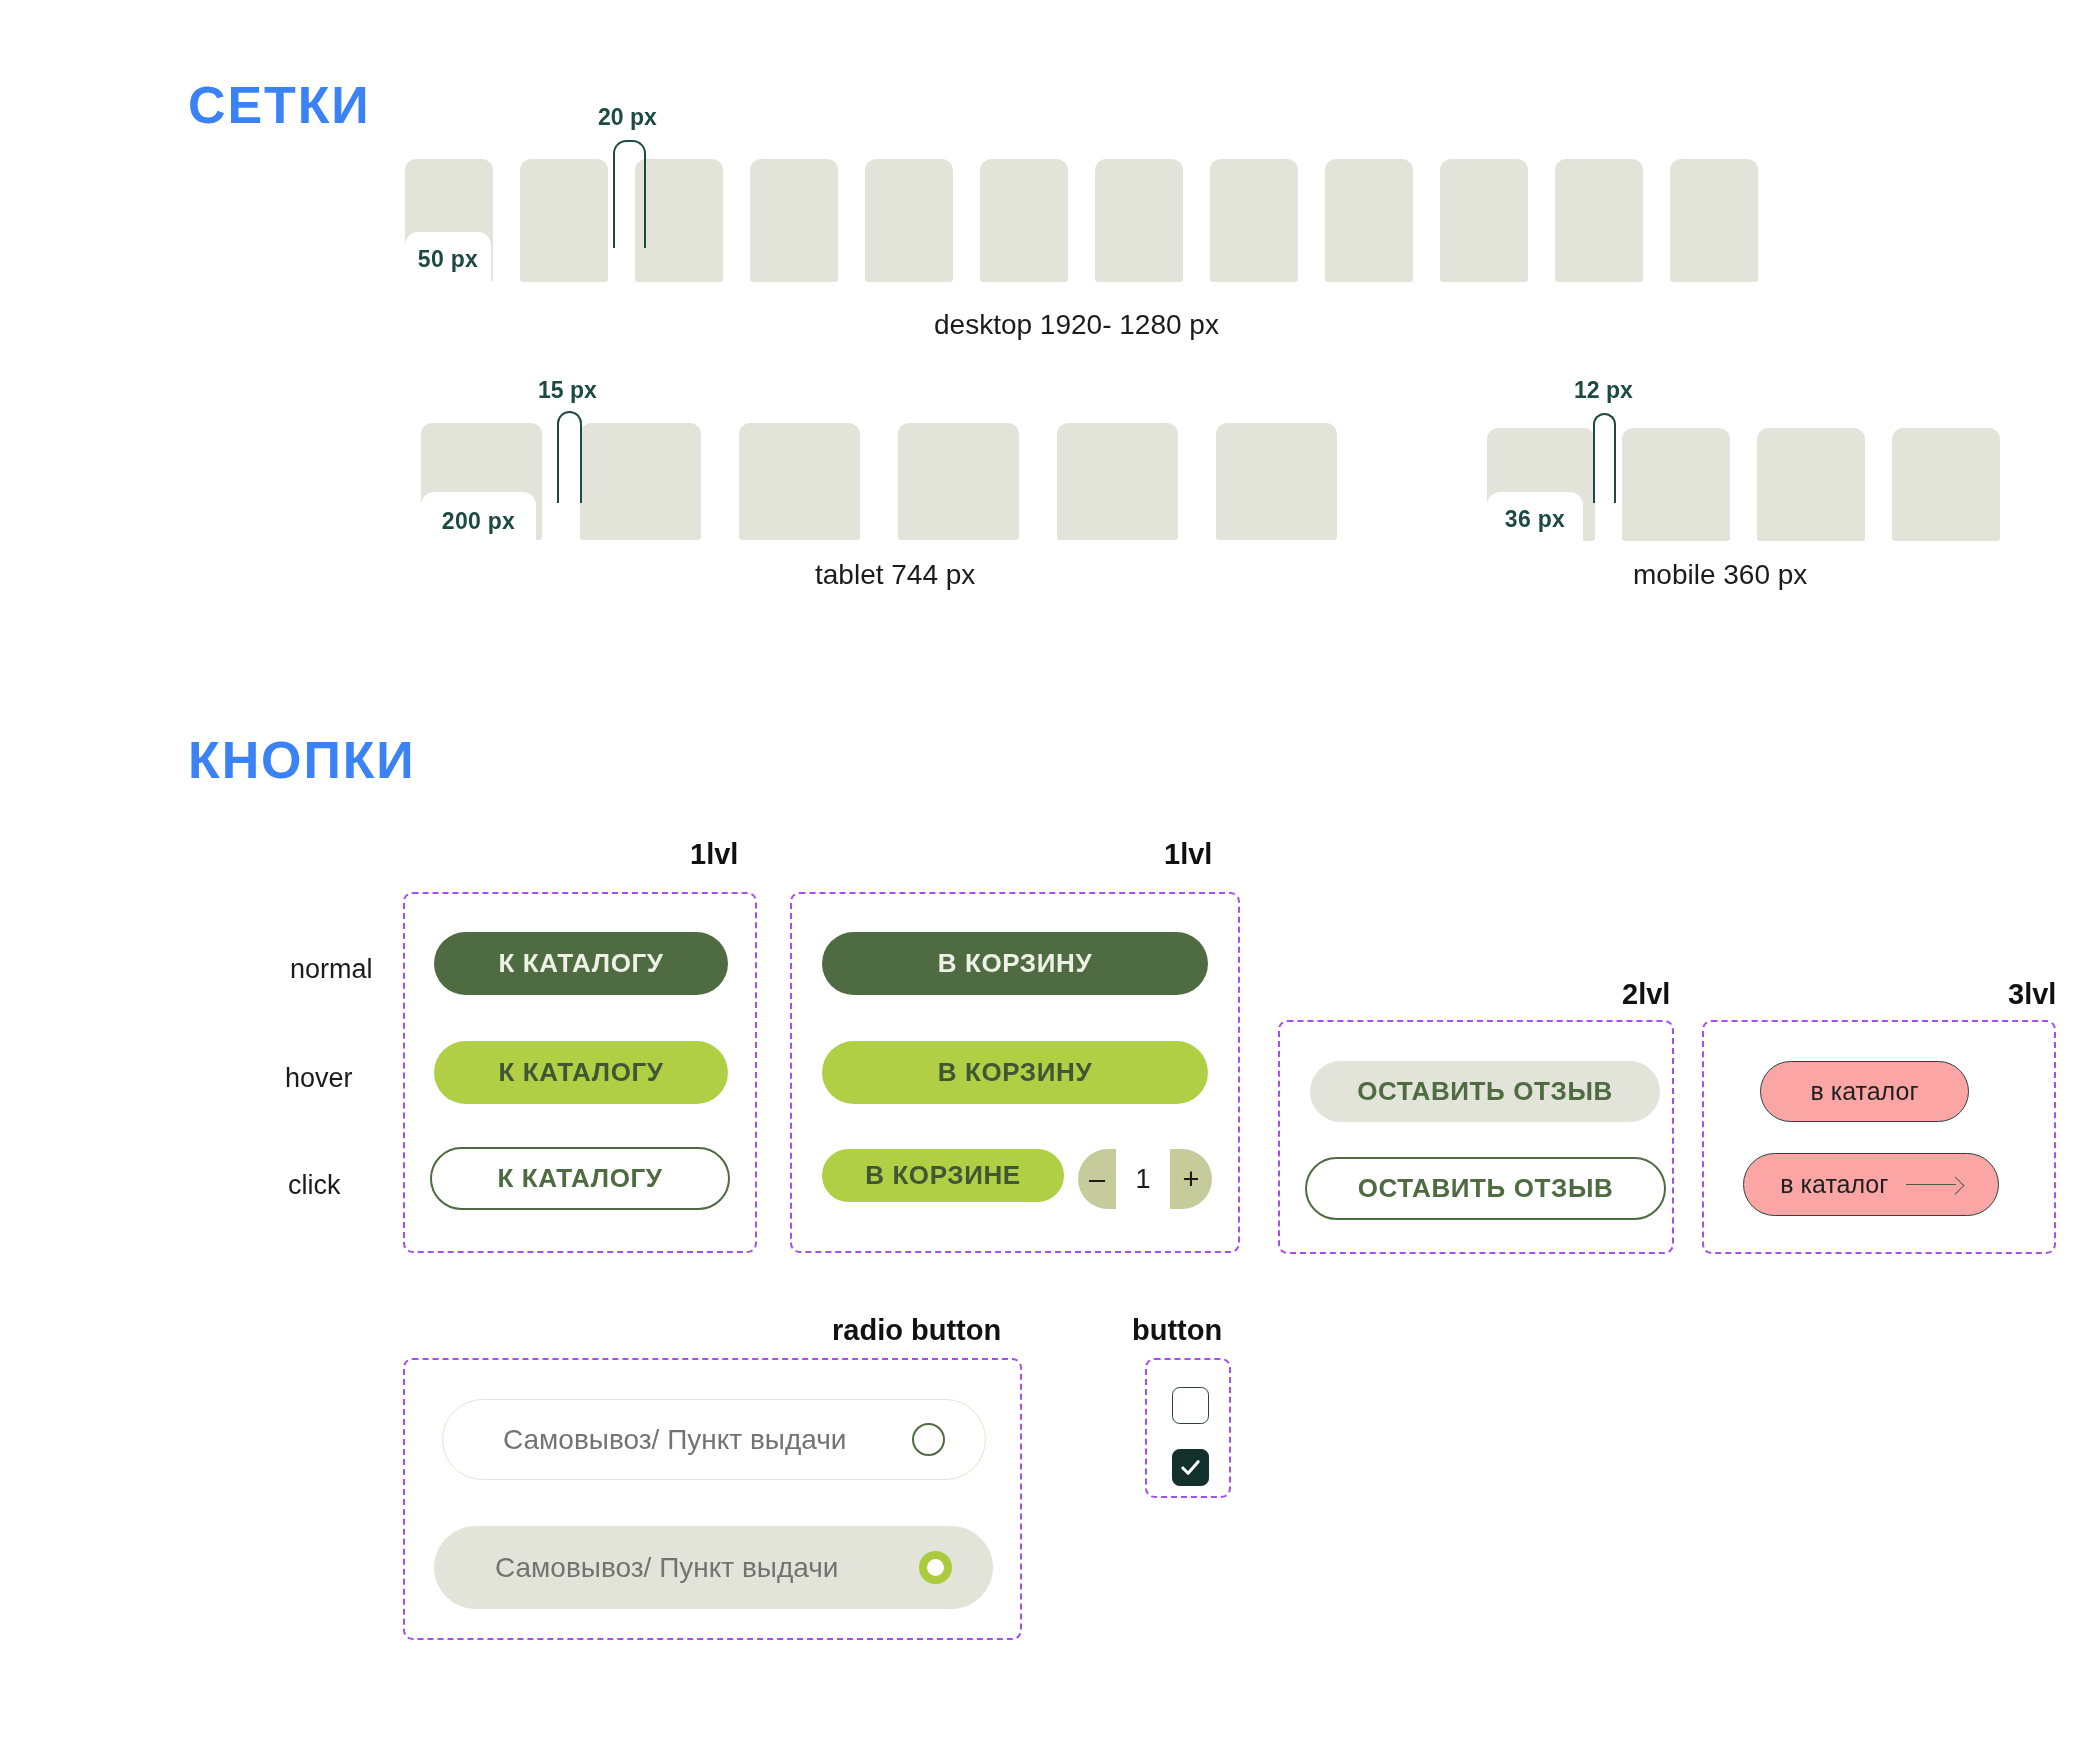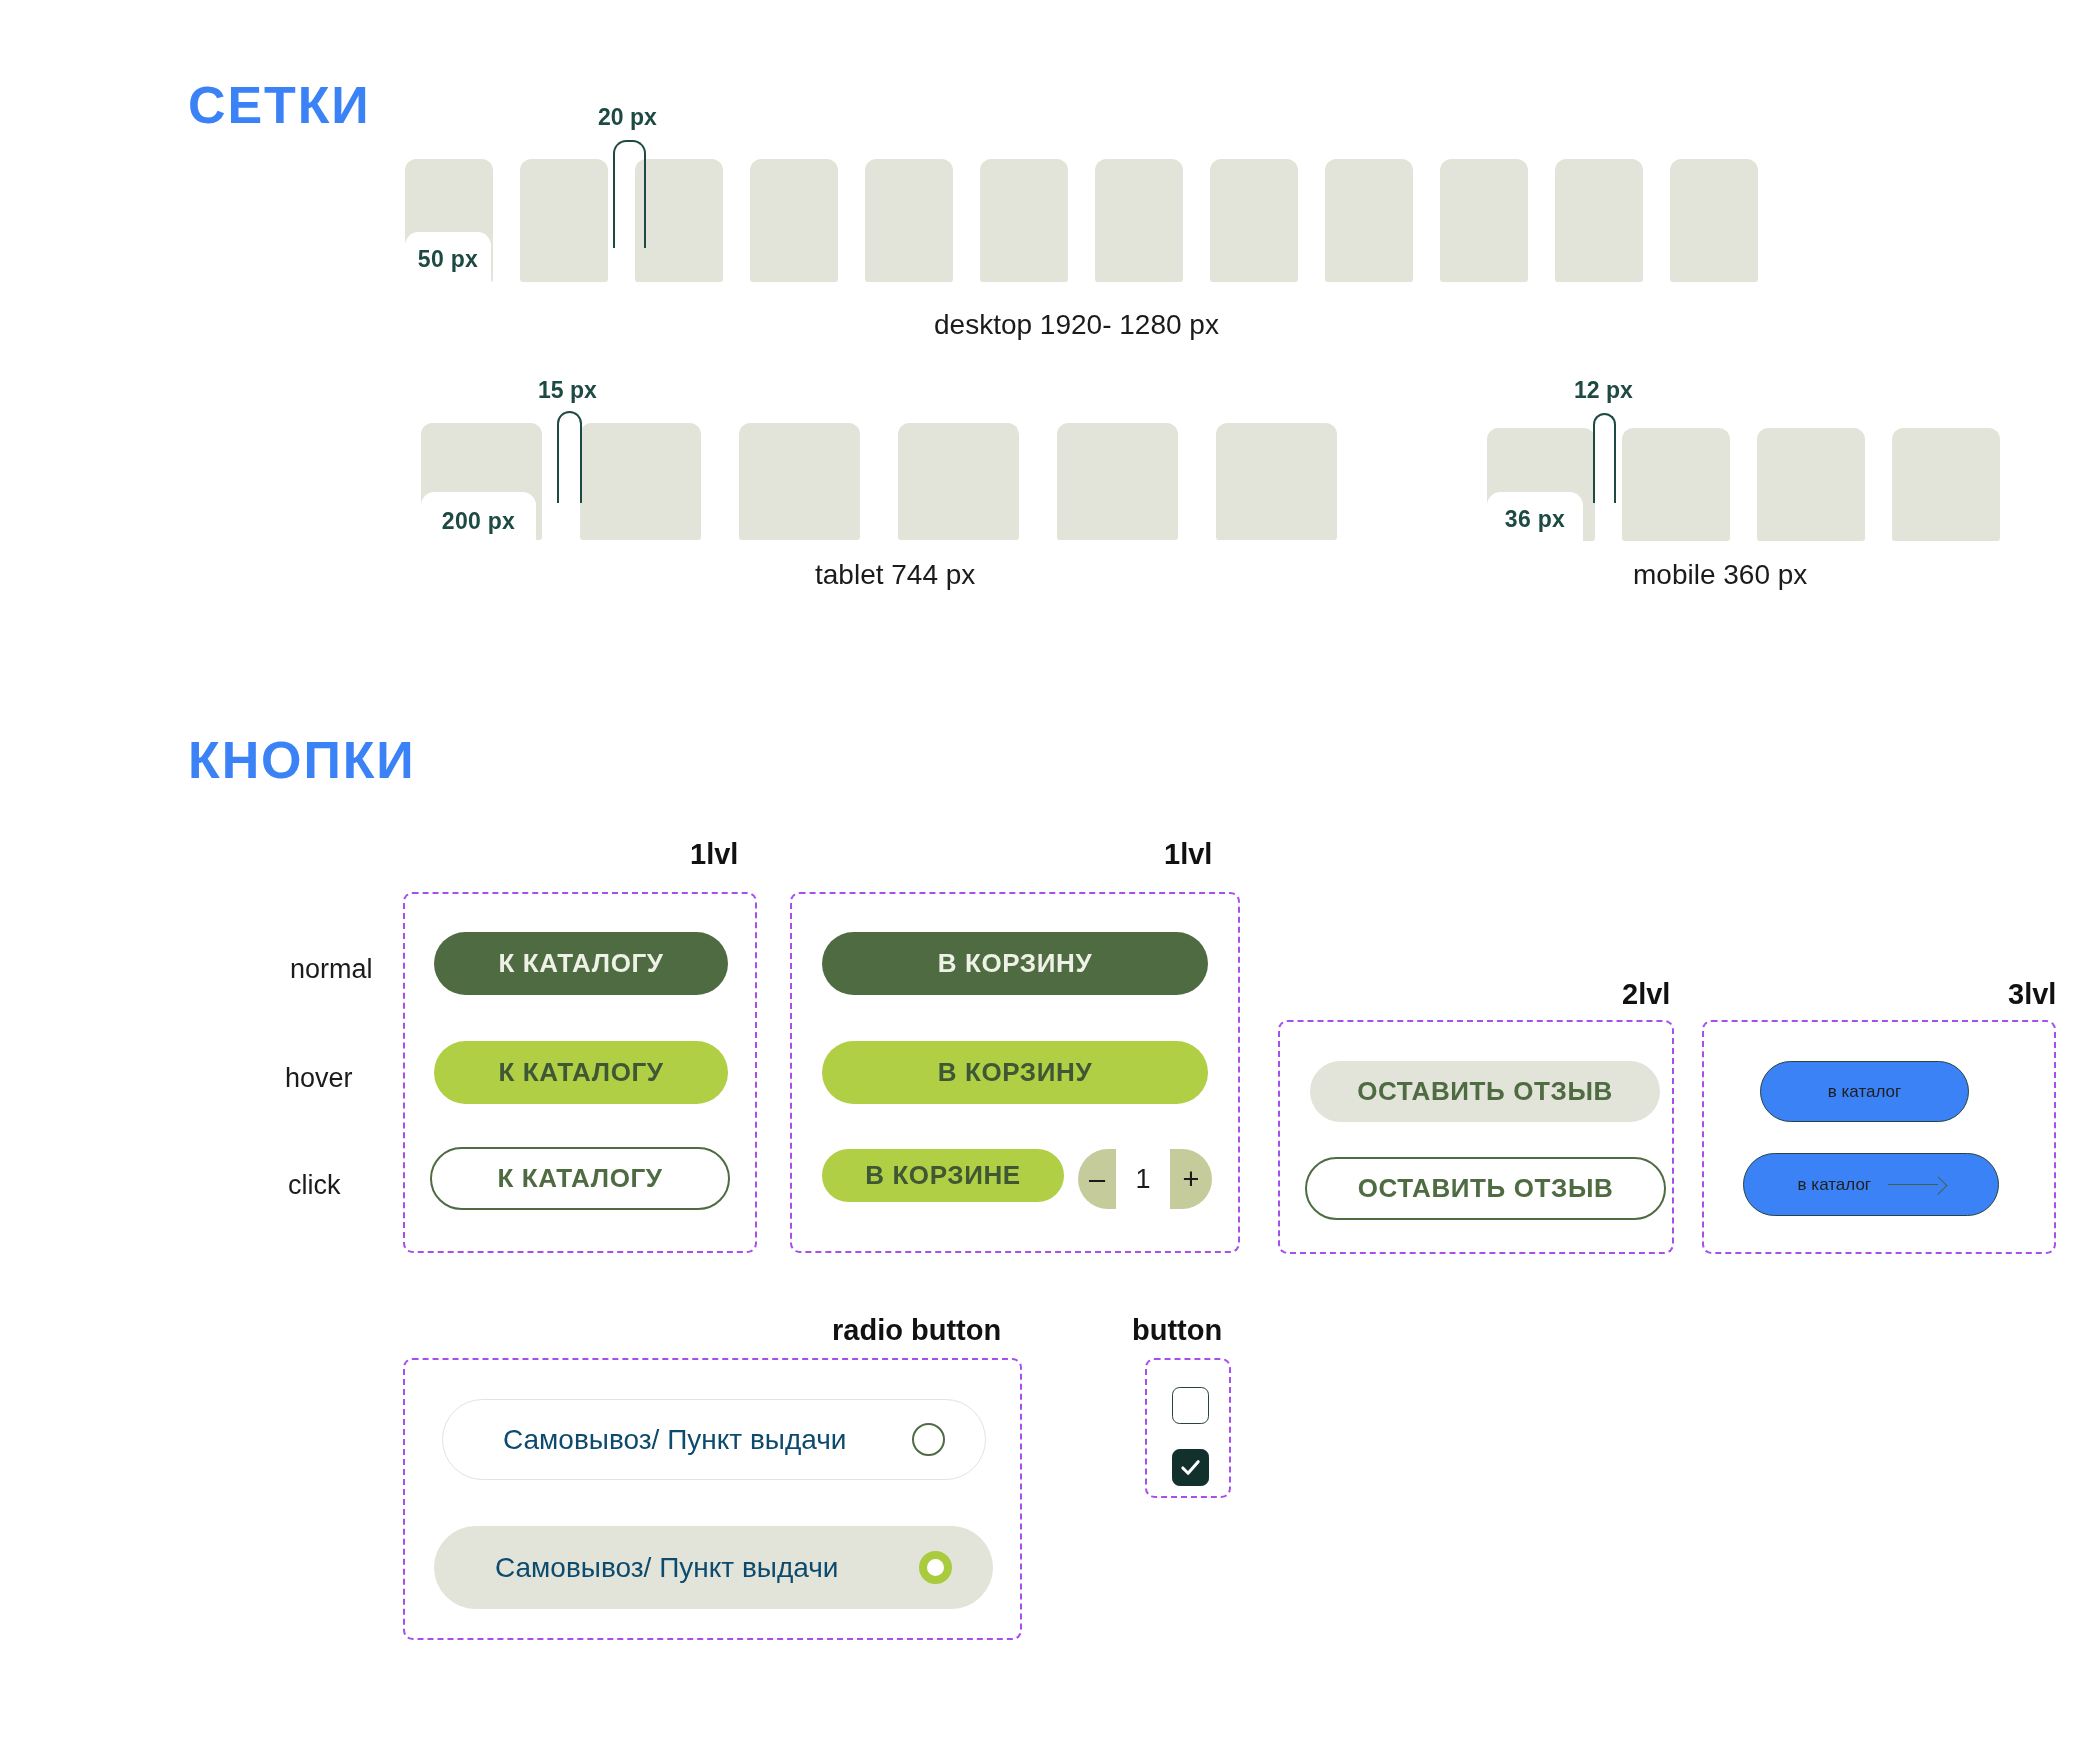--- a/index.html
+++ b/index.html
@@ -104,22 +104,22 @@
     font-size: 26px;
     font-weight: 600;
     letter-spacing: 0.6px;
     white-space: nowrap;
     border-radius: 960px;
   }
   .btn-dark   { background: #4e6b41; color: #eef1e6; }
   .btn-bright { background: #b0cf45; color: #3f5734; }
   .btn-outline{ background: #ffffff; color: #4e6b41; border: 2.9px solid #4e6b41; }
   .btn-sage   { background: #e2e4d9; color: #4e6b41; }
-  .btn-ghost  { background: #3b82f6; color: #1f1f1f; border: 1.9px solid #27443e;
-                font-weight: 400; font-size: 17px; letter-spacing: 0; }
+  .btn-ghost  { background: #fca5a5; color: #1f1f1f; border: 1.9px solid #27443e;
+                font-weight: 400; font-size: 25px; letter-spacing: 0; }
 
   
   .stepper {
     position: absolute;
     background: #c6cb9c;
     border-radius: 960px;
     display: flex;
     align-items: center;
     overflow: hidden;
     box-sizing: border-box;
@@ -179,21 +179,21 @@
   }
   .radio-row {
     position: absolute;
     box-sizing: border-box;
     display: flex;
     align-items: center;
     justify-content: space-between;
     border-radius: 960px;
     padding: 0 40px 0 60px;
     font-size: 28px;
-    color: #0c4a6e;
+    color: #737373;
   }
   .radio-row.plain { background: #ffffff; border: 1.9px solid #e2e4d9; }
   .radio-row.filled { background: #e2e4d9; border: 1.9px solid #e2e4d9; }
   .radio-dot {
     width: 33px; height: 33px;
     border-radius: 50%;
     box-sizing: border-box;
   }
   .radio-dot.off { border: 2.9px solid #4e6b41; background: transparent; }
   .radio-dot.on  { border: 8.6px solid #a9cb3d; background: #ffffff; }

